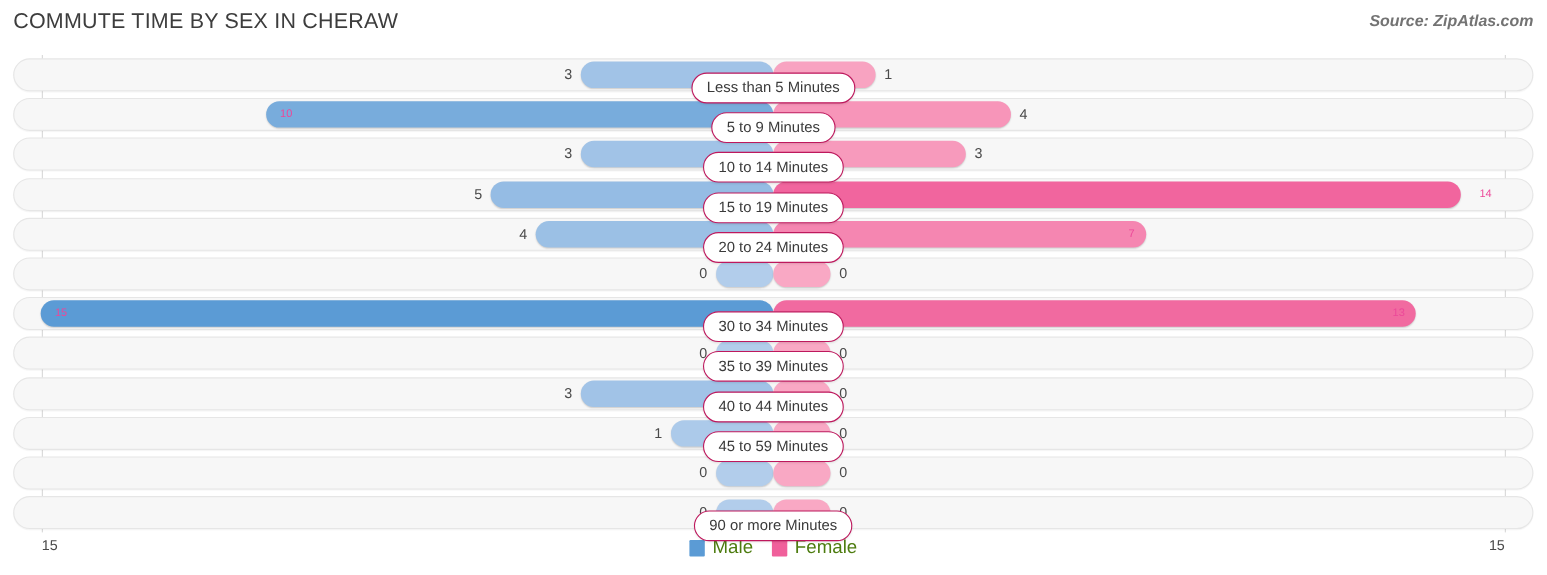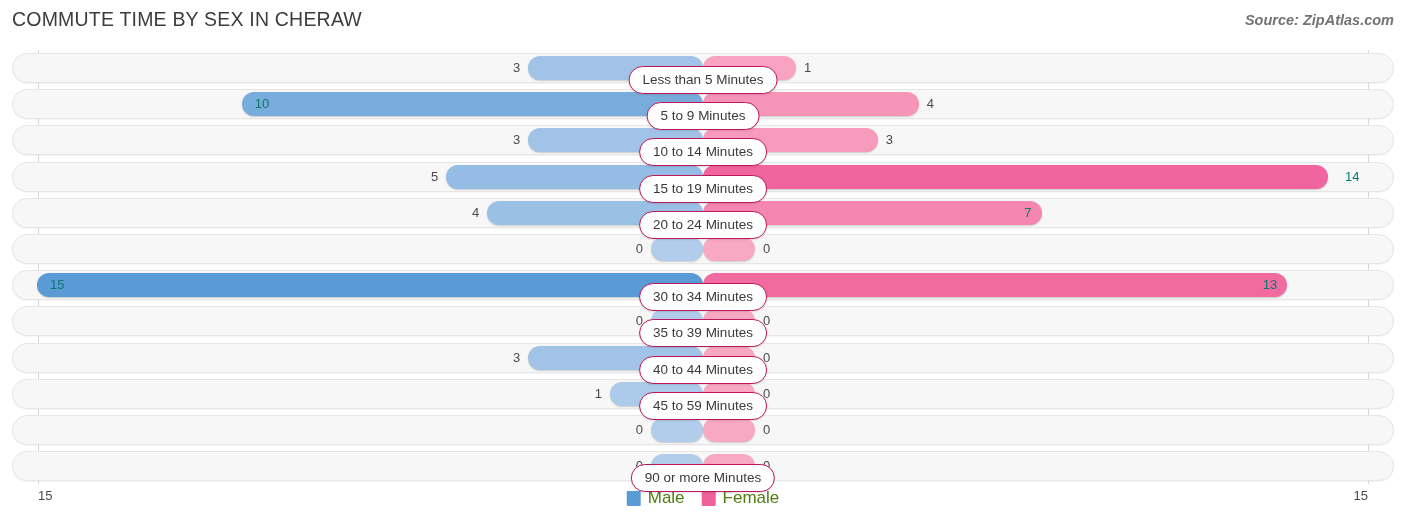--- a/index.html
+++ b/index.html
@@ -89,22 +89,22 @@
     top: 0;
     height: 30px;
     line-height: 30px;
     font-size: 13px;
     color: #4a4a4a;
     white-space: nowrap;
   }
   .val.outside-left  { text-align: right; }
   .val.outside-right { text-align: left;  }
   .val.inside {
-    color: #0f766e;
-    font-size: 13px;
+    color: #ec4899;
+    font-size: 10px;
   }
 
   
   .cat-pill {
     position: absolute;
     top: 1px;
     left: 50%;
     transform: translateX(-50%);
     height: 28px;
     line-height: 26px;

